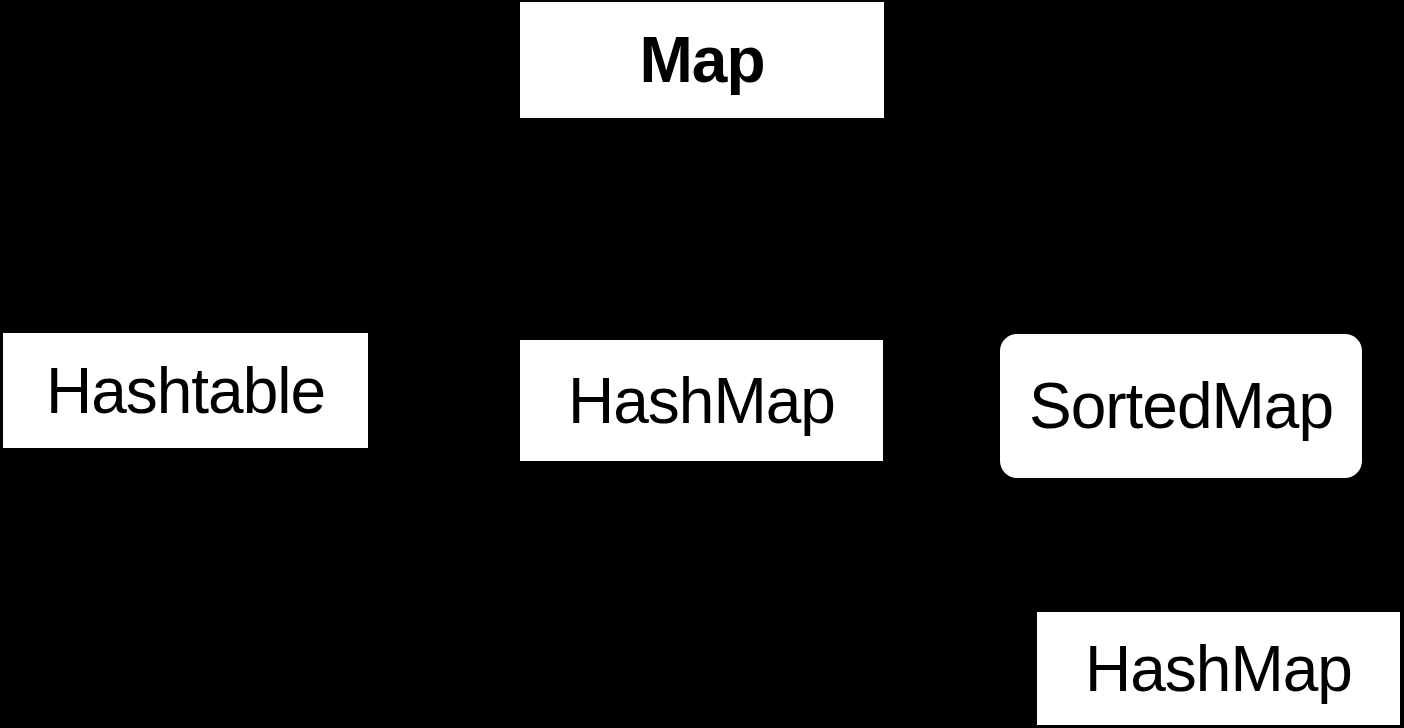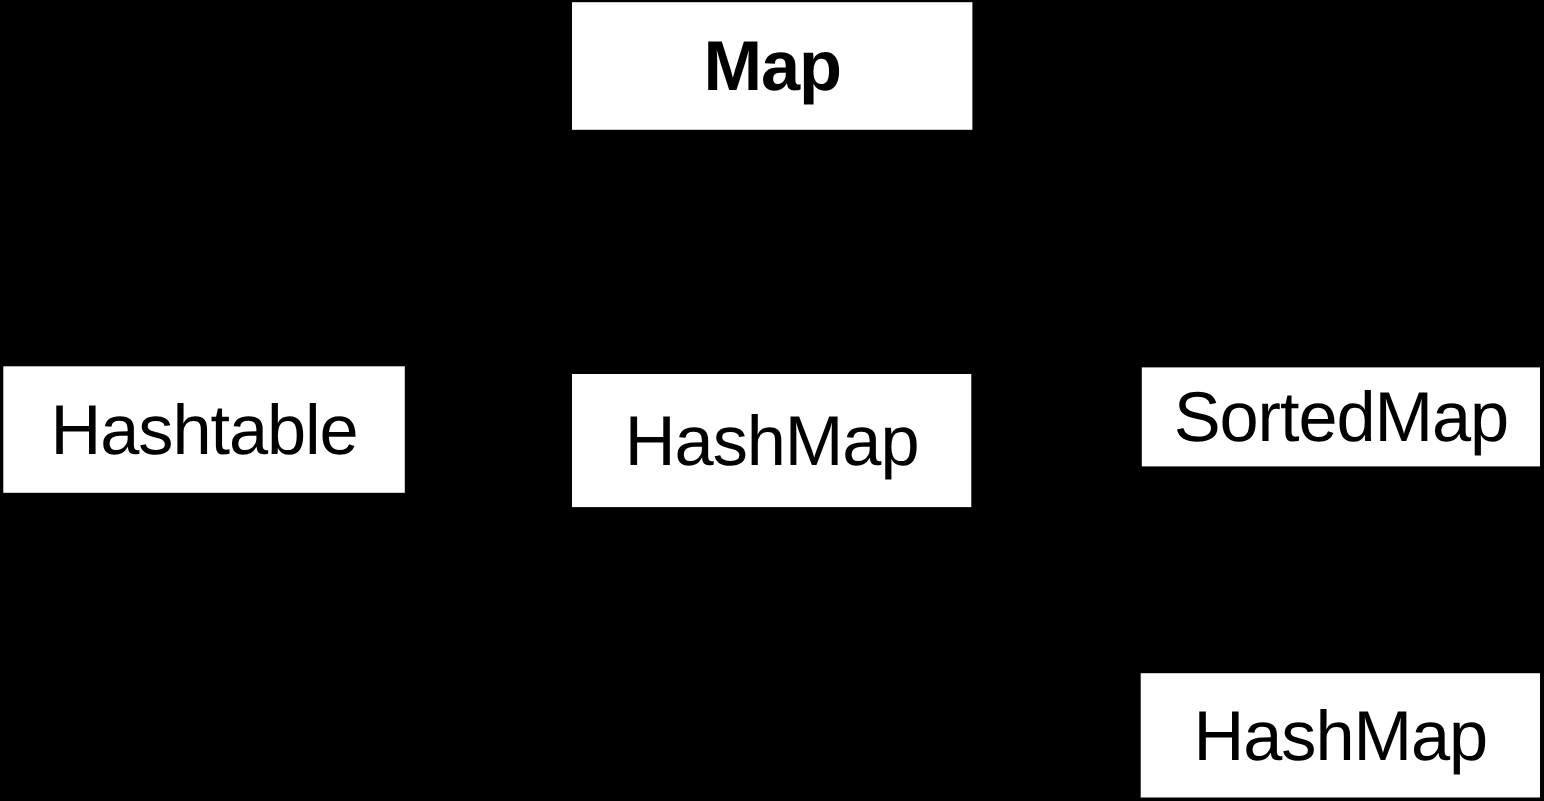--- a/index.html
+++ b/index.html
@@ -26,21 +26,21 @@
     font-weight: 400;
     letter-spacing: -1px;
     white-space: nowrap;
   }
   .node.bold { font-weight: 700; }
 
   
   #n-map           { left: 520px;  top: 2px;   width: 364px; height: 116px; }
   #n-hashtable     { left: 3px;    top: 333px; width: 365px; height: 115px; }
   #n-hashmap       { left: 520px;  top: 340px; width: 363px; height: 121px; }
-  #n-sortedmap     { left: 1038px; top: 334px; width: 362px; height: 90px; }
+  #n-sortedmap     { left: 1000px; top: 334px; width: 362px; height: 144px; border-radius: 17px; }
   #n-linkedhashmap { left: 447px;  top: 612px; width: 494px; height: 113px; }
   #n-treemap       { left: 1037px; top: 612px; width: 363px; height: 113px; }
 </style>
 </head>
 <body>
 
 <div class="stage">
 
   <div class="node bold" id="n-map">
     <span>Map</span>

